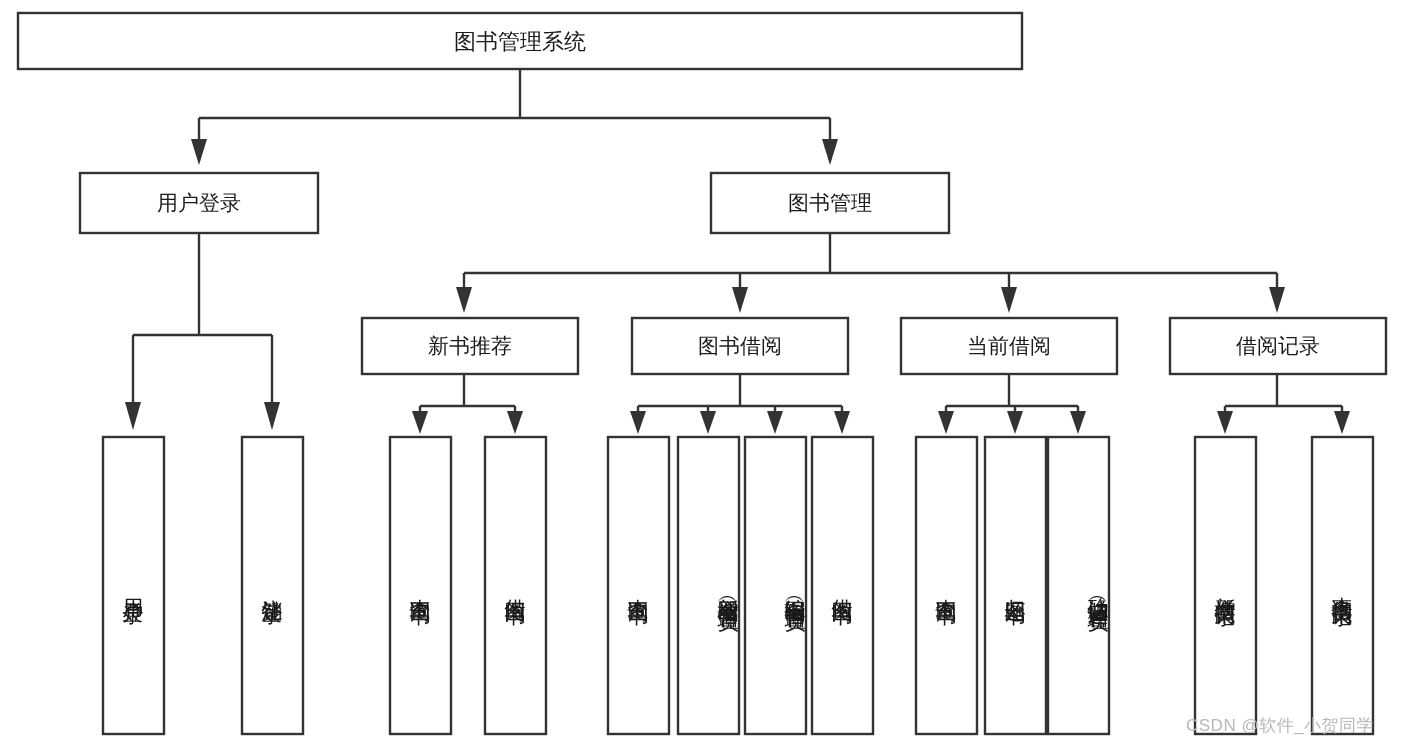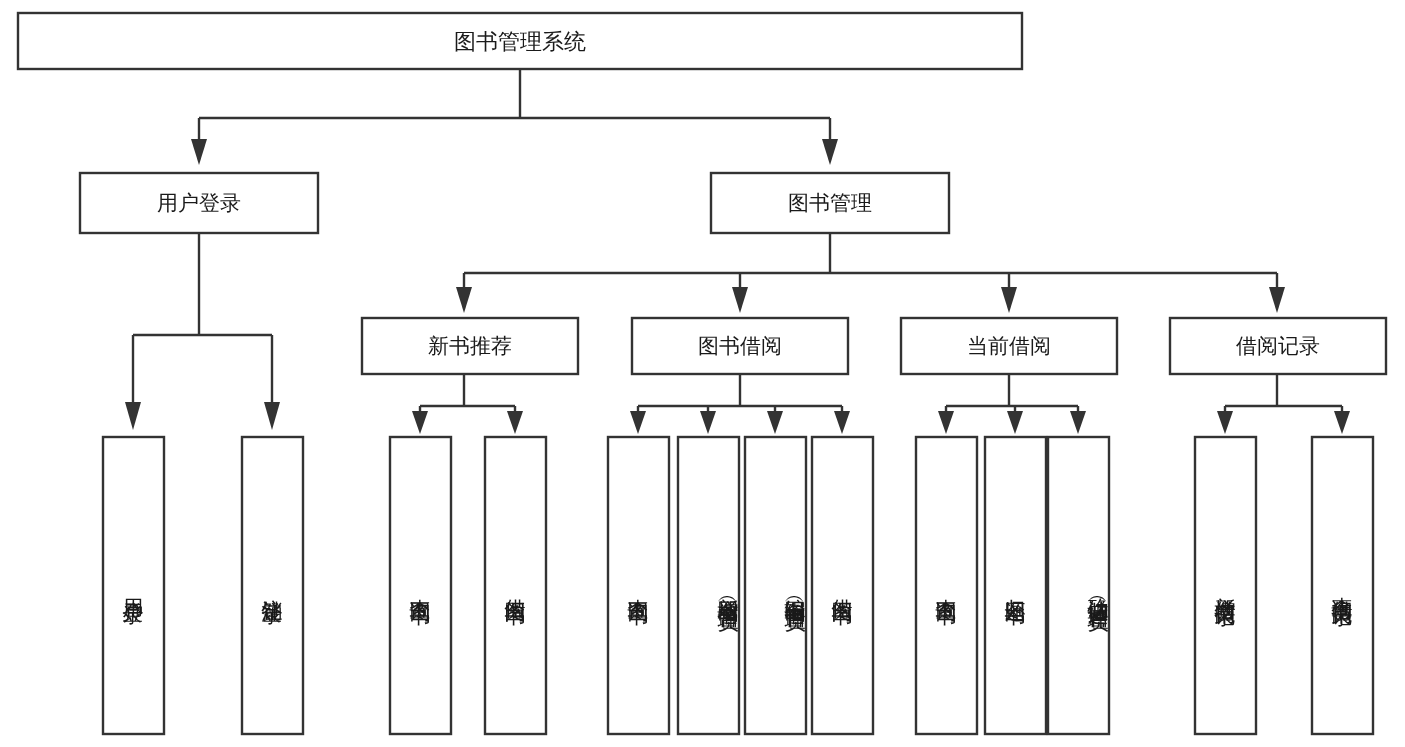--- a/index.html
+++ b/index.html
@@ -210,14 +210,15 @@
   <div class="vlabel" style="left:745px; top:437px; width:61px; height:297px; align-items:flex-start; padding-top:8px;">编辑图书（管理员）</div>
   <div class="vlabel" style="left:812px; top:437px; width:61px; height:297px;">借阅图书</div>
 
   <div class="vlabel" style="left:916px; top:437px; width:61px; height:297px;">查询图书</div>
   <div class="vlabel" style="left:985px; top:437px; width:61px; height:297px;">归还图书</div>
   <div class="vlabel" style="left:1048px; top:437px; width:61px; height:297px; align-items:flex-start; padding-top:8px;">确认归还（管理员）</div>
 
   <div class="vlabel" style="left:1195px; top:437px; width:61px; height:297px;">新增借阅记录</div>
   <div class="vlabel" style="left:1312px; top:437px; width:61px; height:297px;">查询借阅记录</div>
 
+  <div class="watermark">CSDN @软件_小贺同学</div>
 
 </div>
 
 </body></html>

